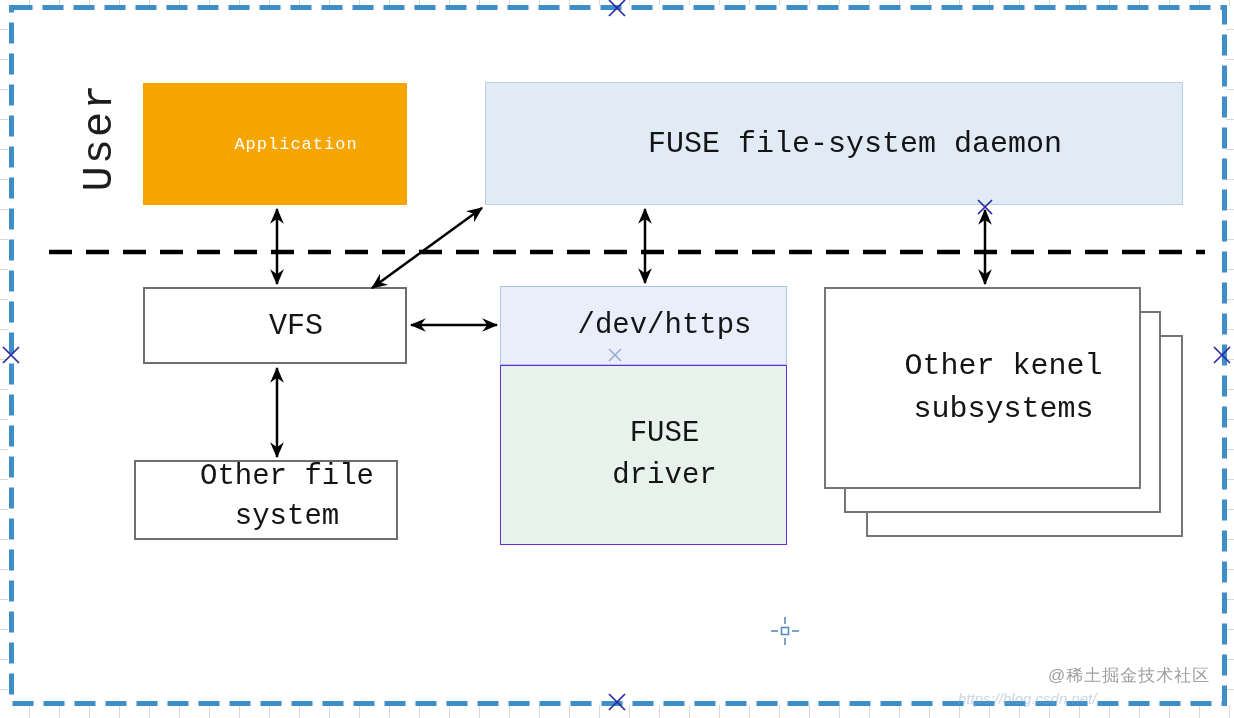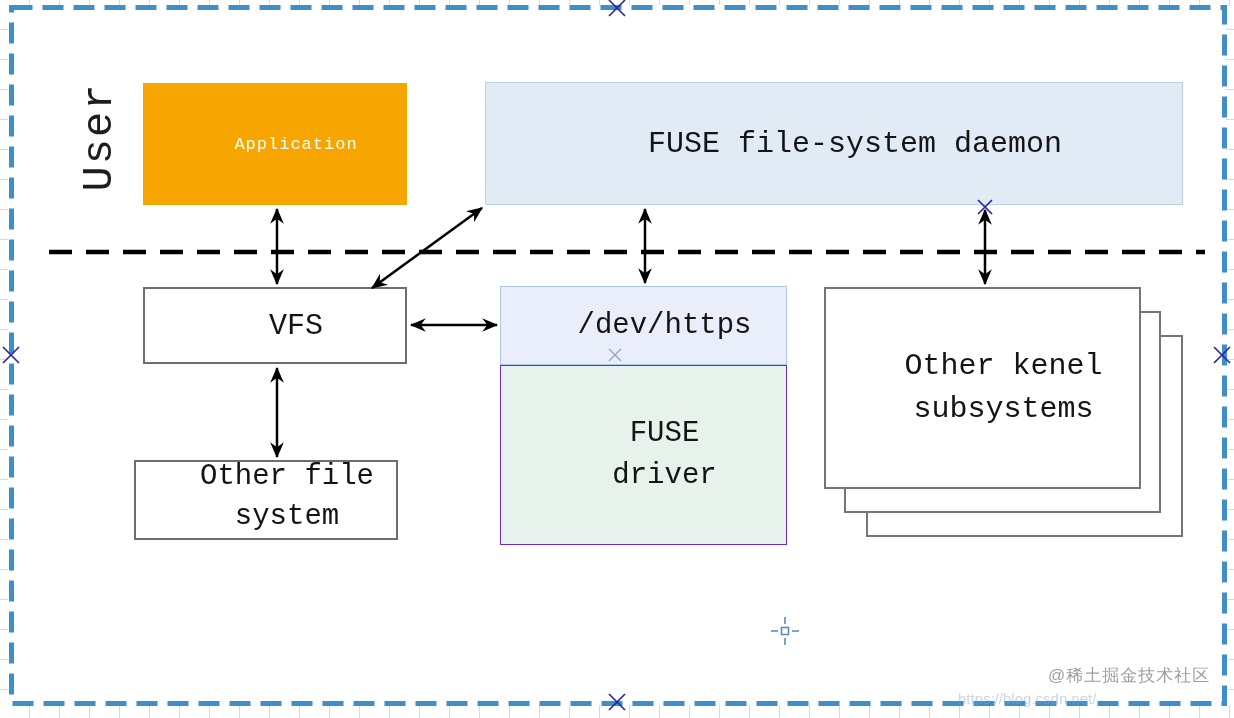--- a/index.html
+++ b/index.html
@@ -48,21 +48,21 @@
   .kernel-back1 { left: 844px; top: 311px; }
   .kernel-main  { left: 824px; top: 287px; font-size: 30px; line-height: 1.45; }
 
   .overlay { position: absolute; left: 0; top: 0; width: 1234px; height: 718px; pointer-events: none; }
 
   .watermark-community { position: absolute; left: 1048px; top: 664px; width: 170px;
                          font-family: "Liberation Sans", sans-serif; font-size: 17px;
                          color: #9e9e9e; letter-spacing: 1px; z-index: 30; }
   .watermark-url { position: absolute; left: 958px; top: 690px; width: 270px;
                    font-family: "Liberation Sans", sans-serif; font-size: 15px;
-                   color: rgba(130, 165, 200, 0.45); z-index: 29; }
+                   color: rgba(130, 165, 200, 0.45); z-index: 29; font-style: italic; }
 </style>
 </head>
 <body>
 
 <div class="grid-strip grid-top"></div>
 <div class="grid-strip grid-bottom"></div>
 <div class="grid-strip grid-left"></div>
 <div class="grid-strip grid-right"></div>
 
 <div class="panel"></div>

